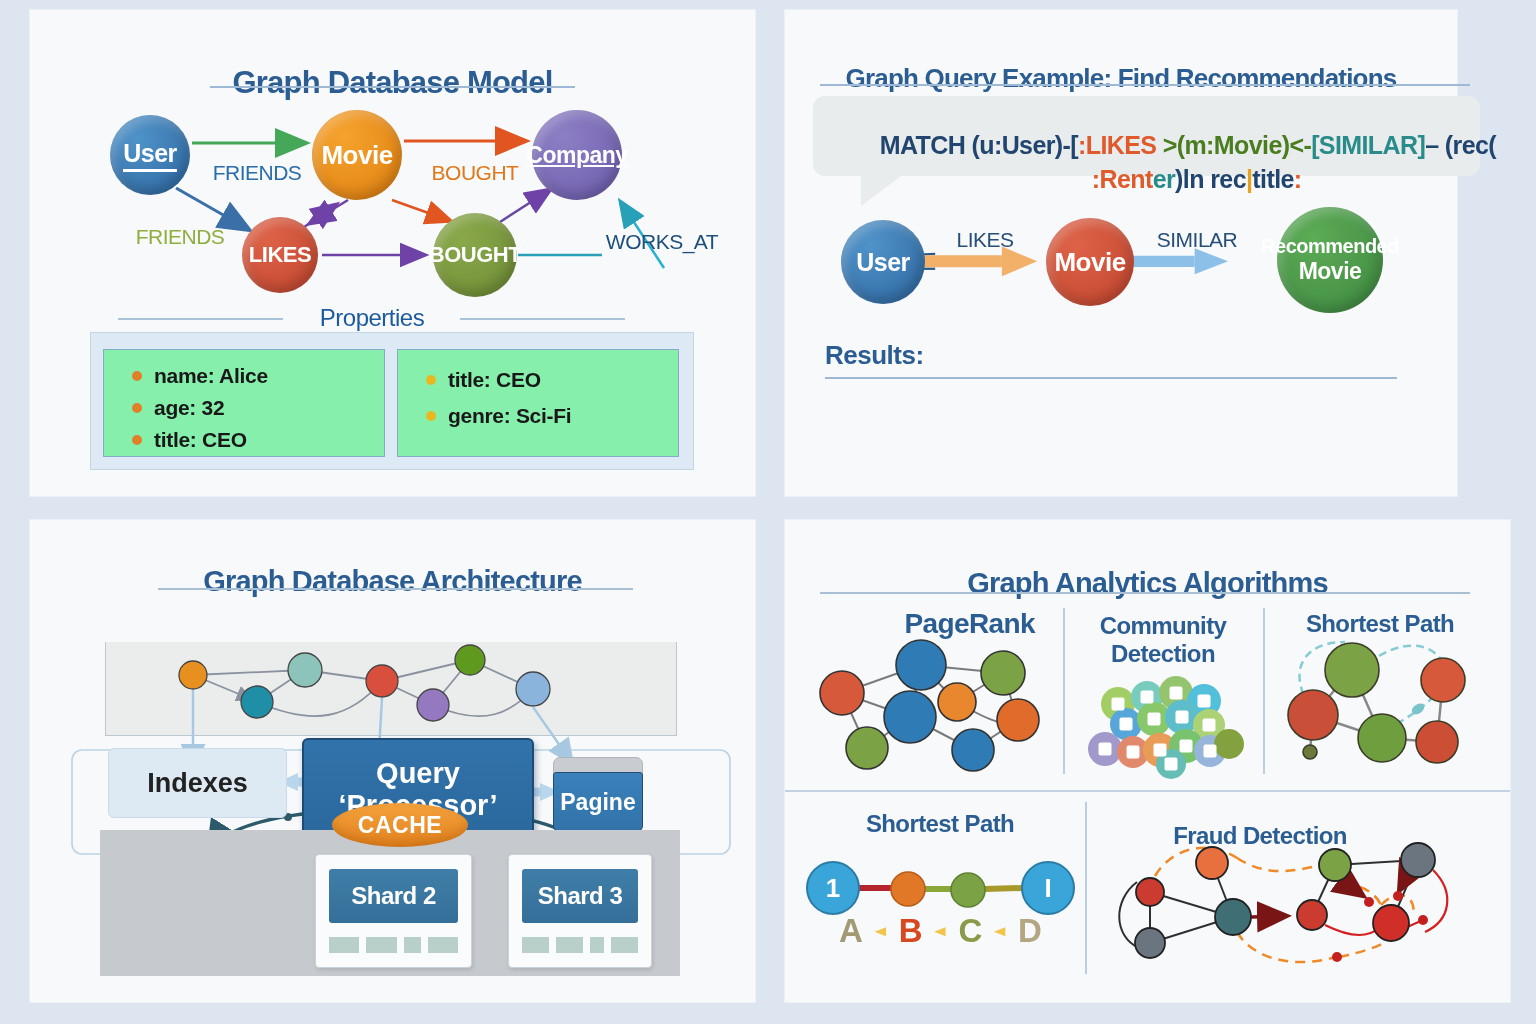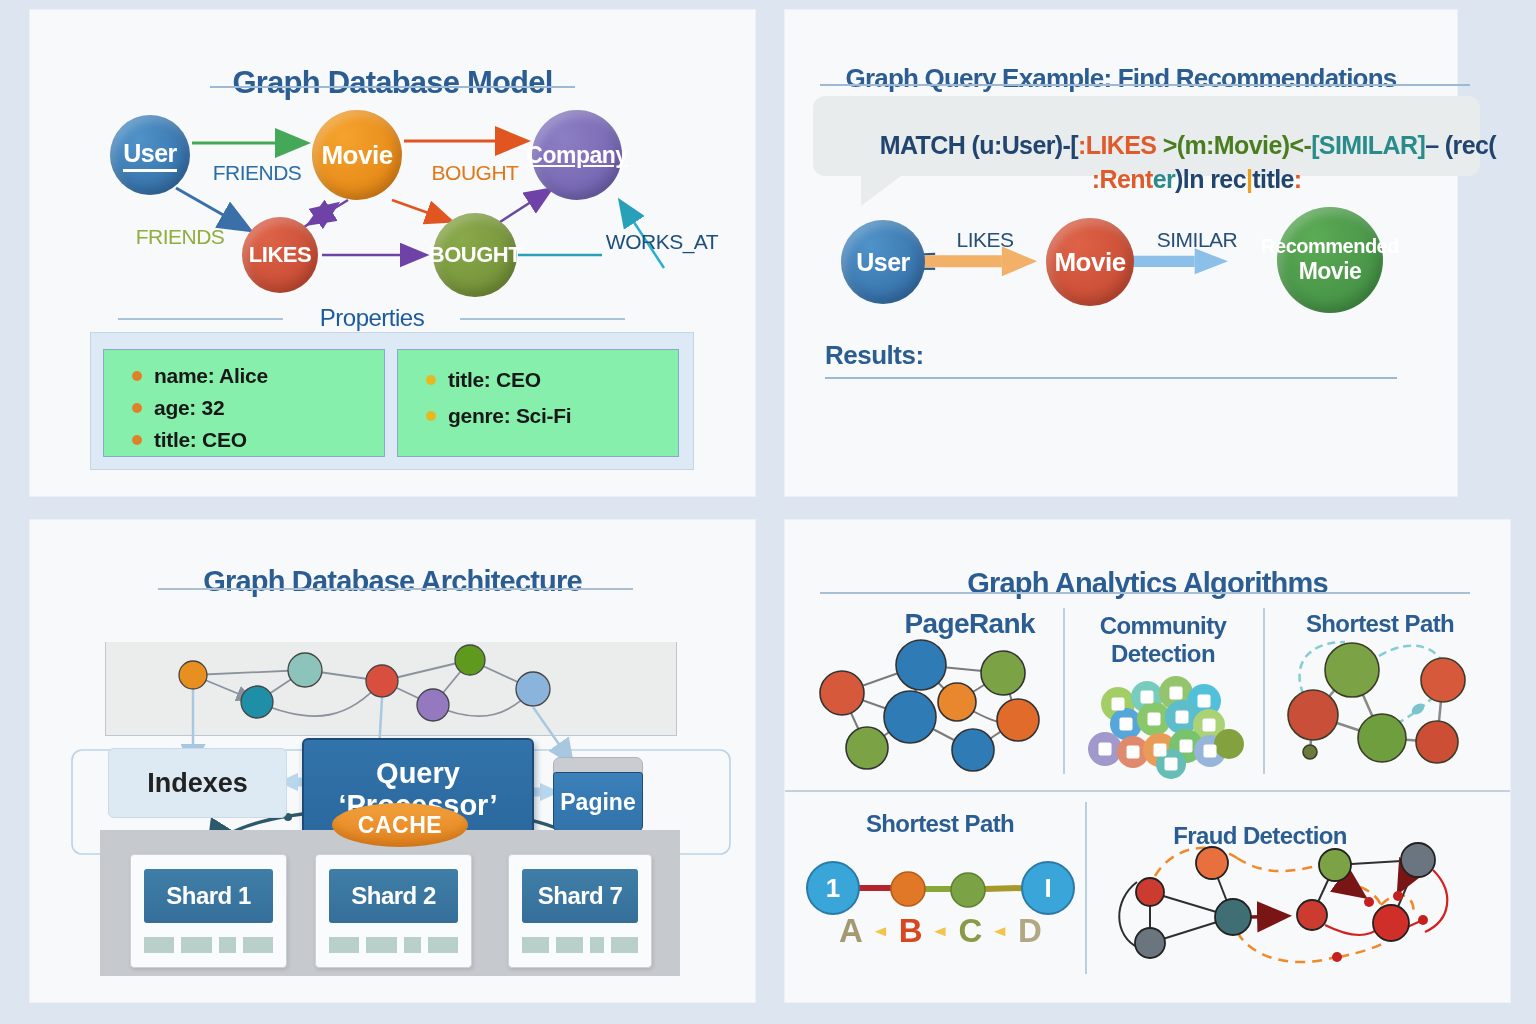--- a/index.html
+++ b/index.html
@@ -272,45 +272,34 @@
     <div class="pagine-tab" style="left:523px;top:237px;width:88px;height:18px;"></div>
     <div class="softbox pagine" style="left:523px;top:252px;width:88px;height:58px;">
         <span>Pagine</span>
       </div>
 
     <div class="grayband" style="left:70px;top:310px;width:580px;height:146px;"></div>
     <div class="cache" style="left:302px;top:283px;width:136px;height:44px;">
         <span>CACHE</span>
       </div>
 
-    <div class="shard" style="left:100px;top:334px;width:155px;height:112px;">
-      <div class="shard-head">
-          <span>Shard 1</span>
-        </div>
-      <div class="shard-bars">
-          <span></span>
-          <span></span>
-          <span></span>
-          <span></span>
-        </div>
-    </div>
     <div class="shard" style="left:285px;top:334px;width:155px;height:112px;">
       <div class="shard-head">
           <span>Shard 2</span>
         </div>
       <div class="shard-bars">
           <span></span>
           <span></span>
           <span></span>
           <span></span>
         </div>
     </div>
     <div class="shard" style="left:478px;top:334px;width:142px;height:112px;">
       <div class="shard-head">
-          <span>Shard 7</span>
+          <span>Shard 3</span>
         </div>
       <div class="shard-bars">
           <span></span>
           <span></span>
           <span></span>
           <span></span>
         </div>
     </div>
   </section>
 

